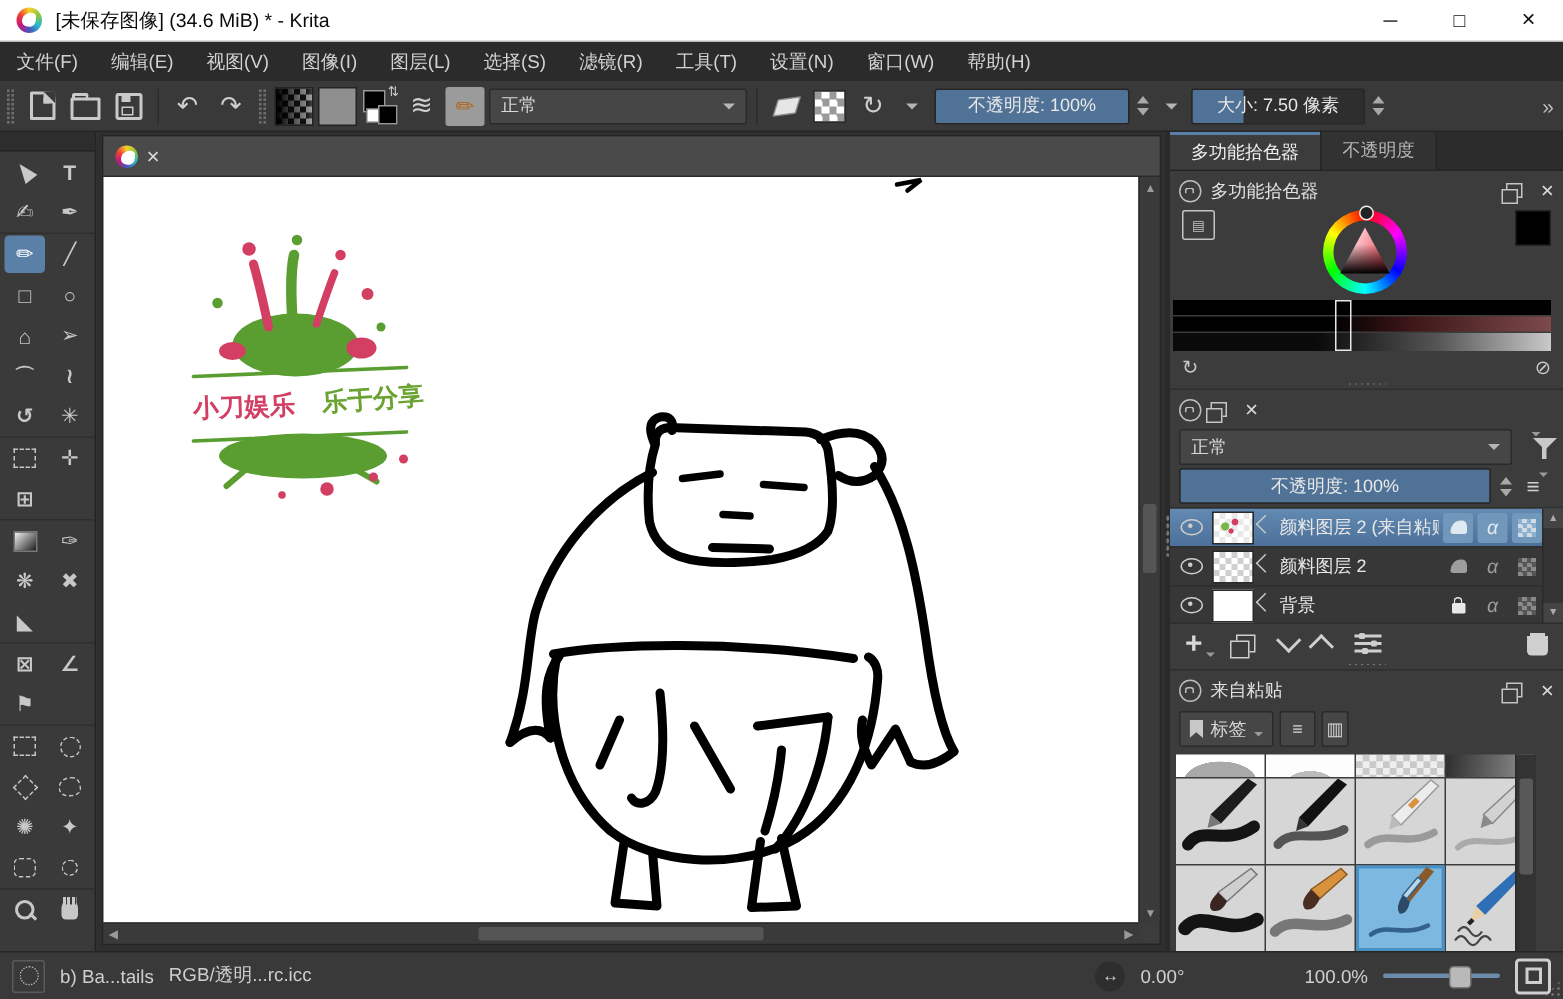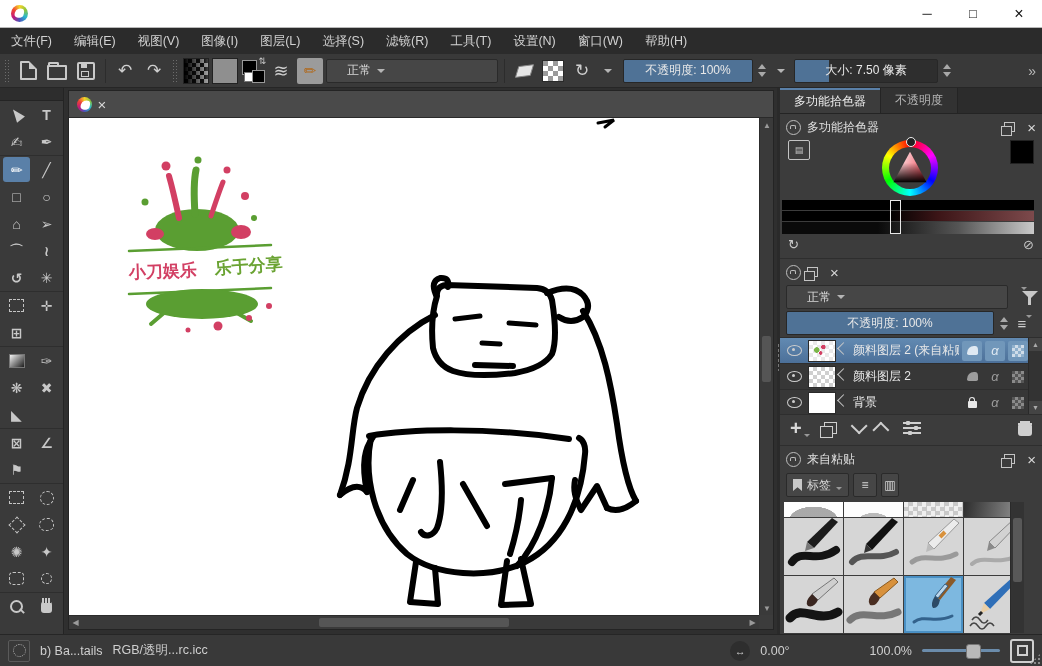--- a/index.html
+++ b/index.html
@@ -39,21 +39,21 @@
   .swatch{width:24px;height:24px;border:1px solid #222}
   .sw-grad{background:repeating-conic-gradient(#111 0 25%,#888 0 50%) 0 0/8px 8px,linear-gradient(90deg,#000,#999);background-blend-mode:overlay}
   .sw-pat{background:#8f8f8f}
   .fgbg{width:24px;height:24px;position:relative}
   .fgbg .fg{position:absolute;left:1px;top:1px;width:13px;height:13px;background:#000;border:1px solid #999}
   .fgbg .bgc{position:absolute;right:0;bottom:0;width:11px;height:11px;background:#000;border:1px solid #999}
   .fgbg .wh{position:absolute;left:3px;bottom:1px;width:8px;height:8px;background:#fff;border:1px solid #777}
   .fgbg .swap{position:absolute;right:-1px;top:-3px;font-size:9px;color:#c9c9c9}
   .brush-edit{background:#9b9b9b;color:#333}
   .combo{height:24px;background:#464646;border:1px solid #2a2a2a;border-radius:2px;display:flex;align-items:center;
-         padding:0 20px;color:#d6d6d6;box-sizing:border-box}
+         padding:0 7px;color:#d6d6d6;justify-content:space-between;box-sizing:border-box}
   .caret{width:0;height:0;border-left:4px solid transparent;border-right:4px solid transparent;border-top:4px solid #b5b5b5;margin-left:6px}
   .sldbox{height:24px;background:#2e2e2e;border:1px solid #272727;border-radius:2px;position:relative;overflow:hidden;box-sizing:border-box}
   .sldbox .fill{position:absolute;left:0;top:0;bottom:0;background:#4f7296}
   .sldbox .lab{position:absolute;inset:0;display:flex;align-items:center;justify-content:center;color:#e8e8e8}
   .spin{display:flex;flex-direction:column;justify-content:center;gap:3px;width:12px}
   .spin .up{width:0;height:0;border-left:4px solid transparent;border-right:4px solid transparent;border-bottom:5px solid #a8a8a8;margin:0 auto}
   .spin .dn{width:0;height:0;border-left:4px solid transparent;border-right:4px solid transparent;border-top:5px solid #a8a8a8;margin:0 auto}
   .ico-eraser{width:13px;height:10px;background:#e6e6e6;transform:skewX(-24deg) rotate(-8deg);border:1px solid #888;border-radius:1px}
   .checker{background:repeating-conic-gradient(#ffffff 0 25%,#9a9a9a 0 50%) 0 0/10px 10px;width:20px;height:20px;border:1px solid #2a2a2a}
   .ovf{margin-left:auto;color:#bbb;font-size:14px;padding-right:4px}
@@ -211,20 +211,21 @@
   .zslider{width:78px;height:3px;background:#6b8cab;border-radius:2px;position:relative}
   .zslider .zh{position:absolute;left:44px;top:-5px;width:13px;height:13px;background:#b9b9b9;border-radius:3px;border:1px solid #777}
   .fitbtn{width:20px;height:20px;border:2px solid #cfcfcf;border-radius:3px;display:flex;align-items:center;justify-content:center}
   .fitbtn i{width:7px;height:7px;border:2px solid #cfcfcf}
 </style>
 </head>
 <body>
 
 <div class="titlebar">
   <span class="krita-logo"></span>
+  <span class="tb-title">[未保存图像]  (34.6 MiB)  * - Krita</span>
   <div class="winbtns">
     <span class="winbtn">─</span>
     <span class="winbtn">□</span>
     <span class="winbtn" style="font-size:16px">×</span>
   </div>
 </div>
 
 <div class="menubar">
   <span class="menu-item">文件(F)</span>
   <span class="menu-item">编辑(E)</span>
@@ -279,21 +280,21 @@
   <i class="caret"></i>
   <span class="sldbox" style="width:130px;margin-left:8px">
     <i class="fill" style="width:100%"></i>
     <span class="lab">不透明度: 100%</span>
   </span>
   <span class="spin">
       <i class="up"></i>
       <i class="dn"></i>
     </span>
   <i class="caret"></i>
-  <span class="sldbox" style="width:144px;margin-left:6px">
+  <span class="sldbox" style="width:116px;margin-left:6px">
     <i class="fill" style="width:34px"></i>
     <span class="lab">大小: 7.50 像素</span>
   </span>
   <span class="spin">
       <i class="up"></i>
       <i class="dn"></i>
     </span>
   <span class="ovf">»</span>
 </div>
 

